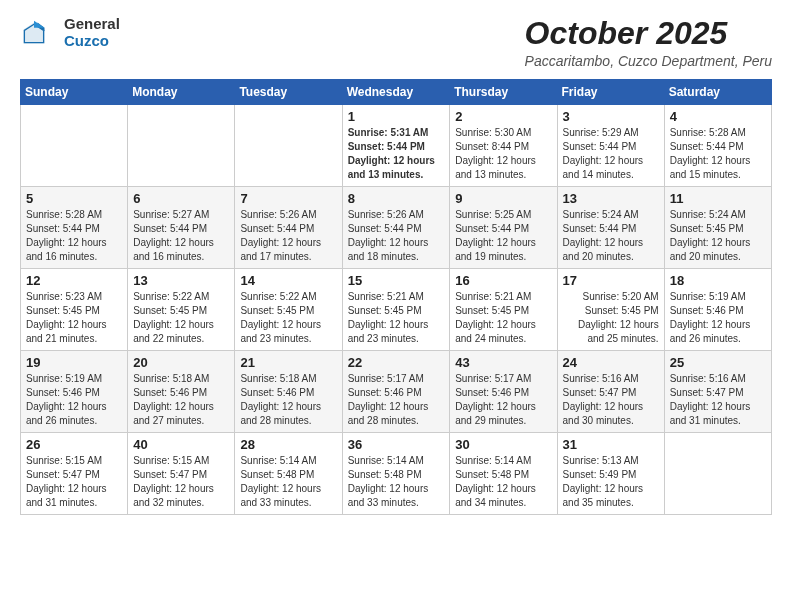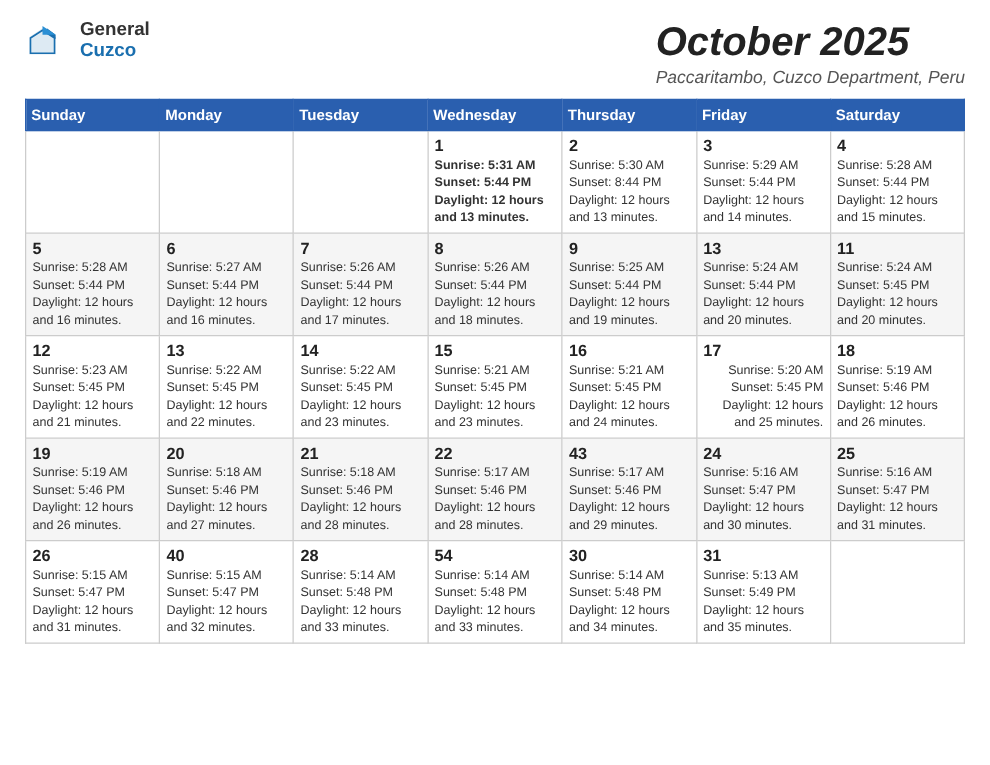--- a/index.html
+++ b/index.html
@@ -334,21 +334,21 @@
 and 32 minutes.</div>
         </td>
         <td>
           <div class="day-number">28</div>
           <div class="day-info" style="white-space: pre-line;">Sunrise: 5:14 AM
 Sunset: 5:48 PM
 Daylight: 12 hours
 and 33 minutes.</div>
         </td>
         <td>
-          <div class="day-number">54</div>
+          <div class="day-number">36</div>
           <div class="day-info" style="white-space: pre-line;">Sunrise: 5:14 AM
 Sunset: 5:48 PM
 Daylight: 12 hours
 and 33 minutes.</div>
         </td>
         <td>
           <div class="day-number">30</div>
           <div class="day-info" style="white-space: pre-line;">Sunrise: 5:14 AM
 Sunset: 5:48 PM
 Daylight: 12 hours

